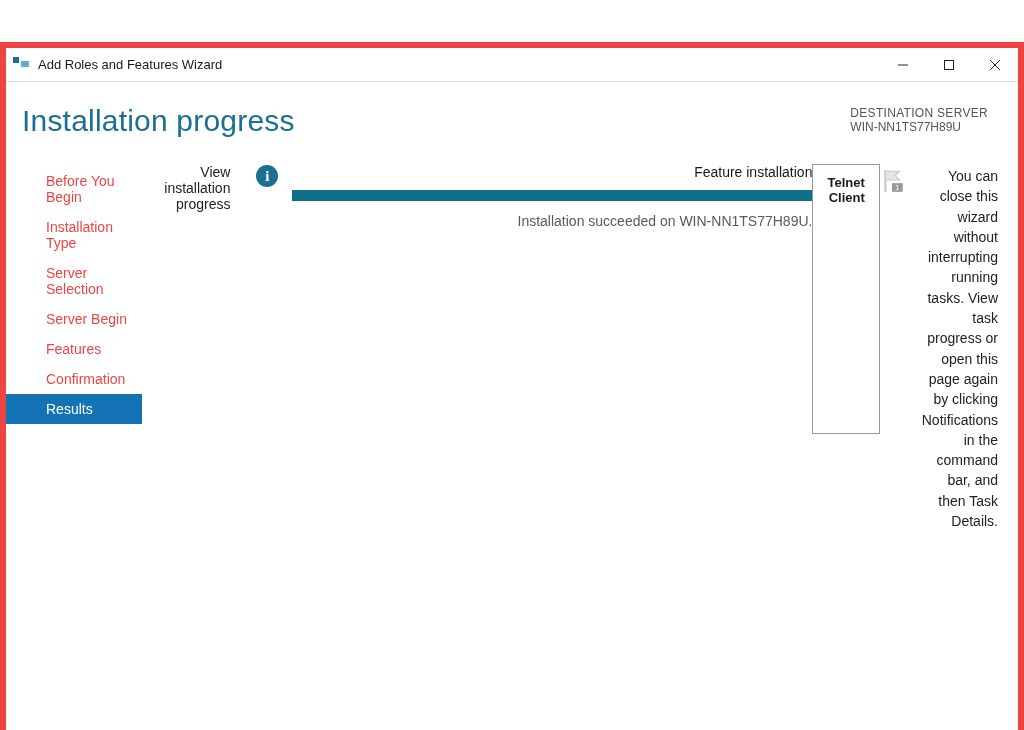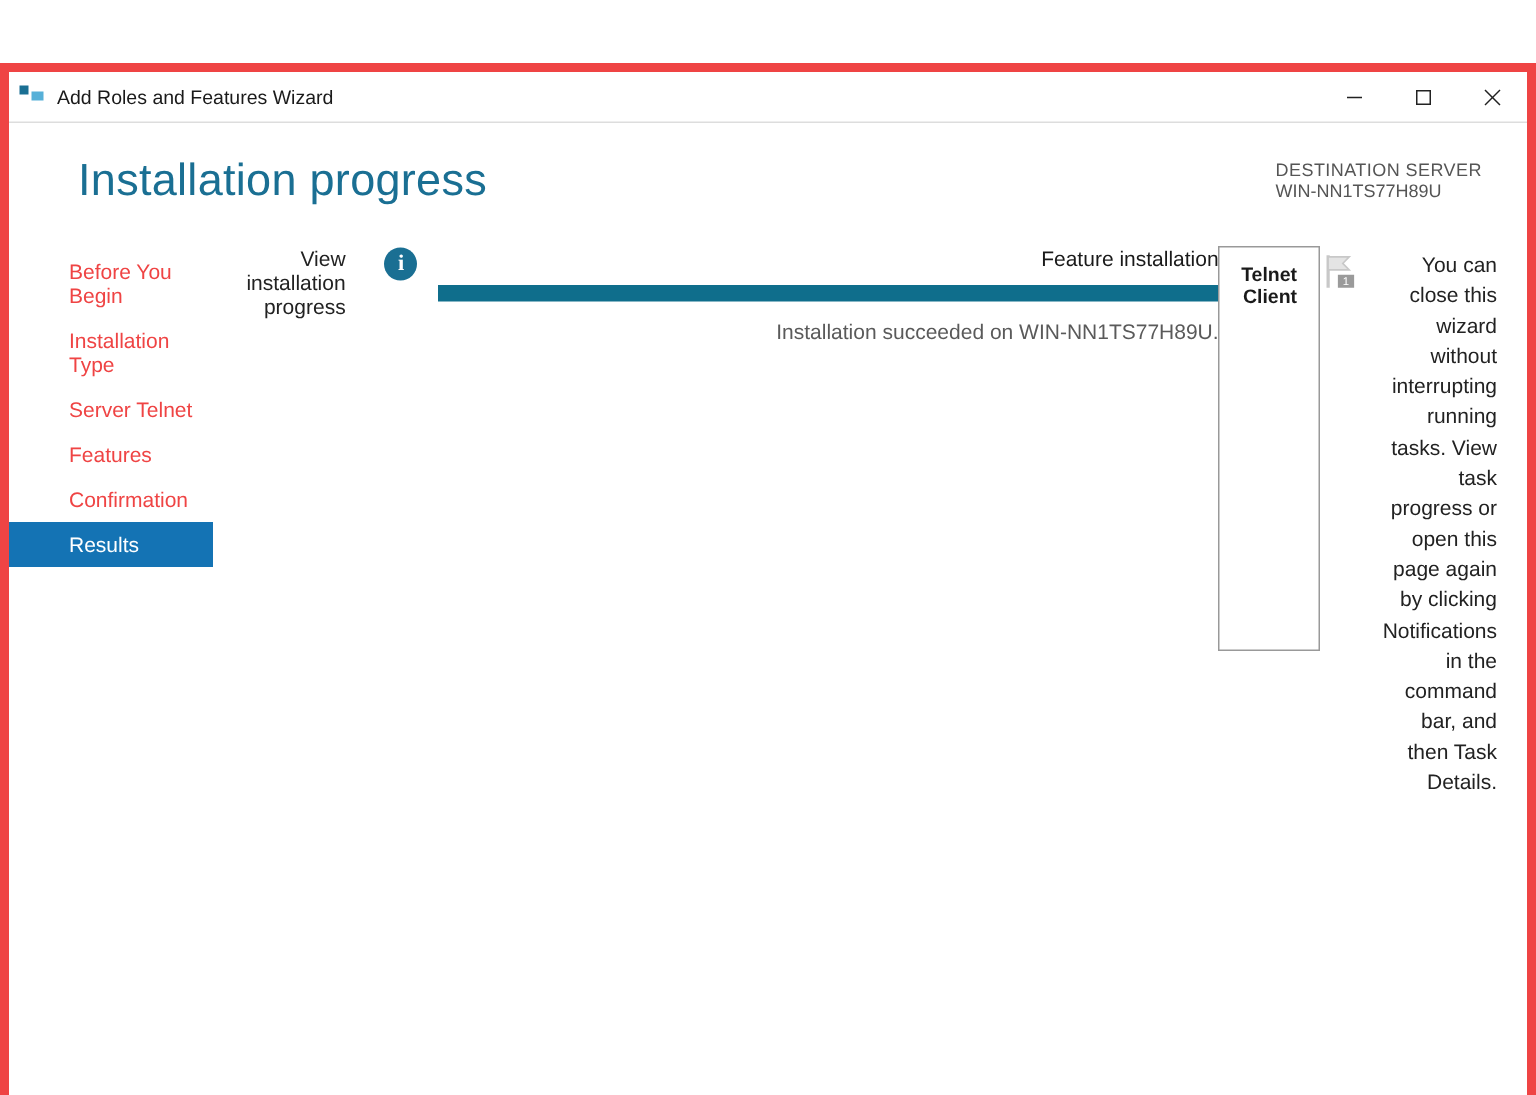--- a/index.html
+++ b/index.html
@@ -41,21 +41,21 @@
     }
     .win-btn {
       width: 46px;
       display: flex;
       align-items: center;
       justify-content: center;
       font-size: 14px;
       cursor: default;
     }
     .header-region {
-      padding: 22px 30px 8px 46px;
+      padding: 22px 30px 8px 16px;
       display: flex;
       align-items: flex-start;
     }
     .page-title {
       font-size: 30px;
       font-weight: 300;
       color: #1a6f93;
       letter-spacing: 0.2px;
     }
     .dest-block {
@@ -231,21 +231,22 @@
       <div class="dest-label">DESTINATION SERVER</div>
       <div>WIN-NN1TS77H89U</div>
     </div>
   </div>
 
   <div class="body-region">
     <div class="sidebar">
       <ul class="sidebar-list">
         <li class="sidebar-item"><span>Before You Begin</span></li>
         <li class="sidebar-item"><span>Installation Type</span></li>
-        <li class="sidebar-item"><span>Server Telnet</span></li>
+        <li class="sidebar-item"><span>Server Selection</span></li>
+        <li class="sidebar-item"><span>Server Begin</span></li>
         <li class="sidebar-item"><span>Features</span></li>
         <li class="sidebar-item"><span>Confirmation</span></li>
         <li class="sidebar-item active"><span>Results</span></li>
       </ul>
     </div>
 
     <div class="main">
       <div class="subhead">View installation progress</div>
 
       <div class="status-row">

